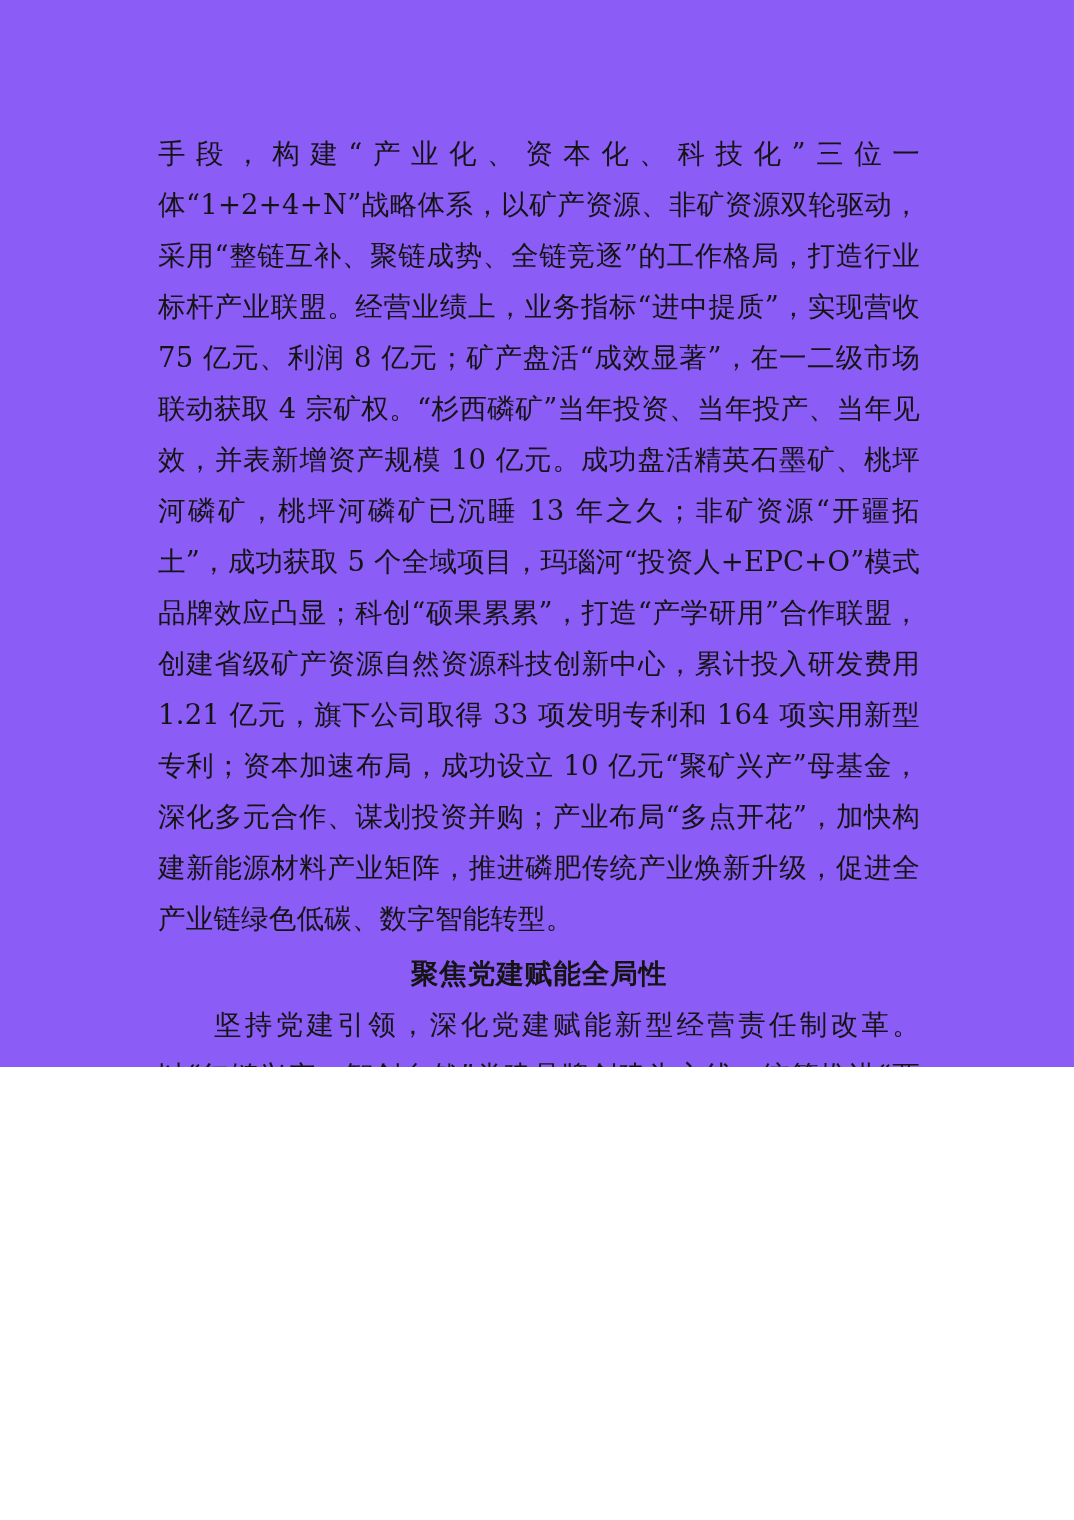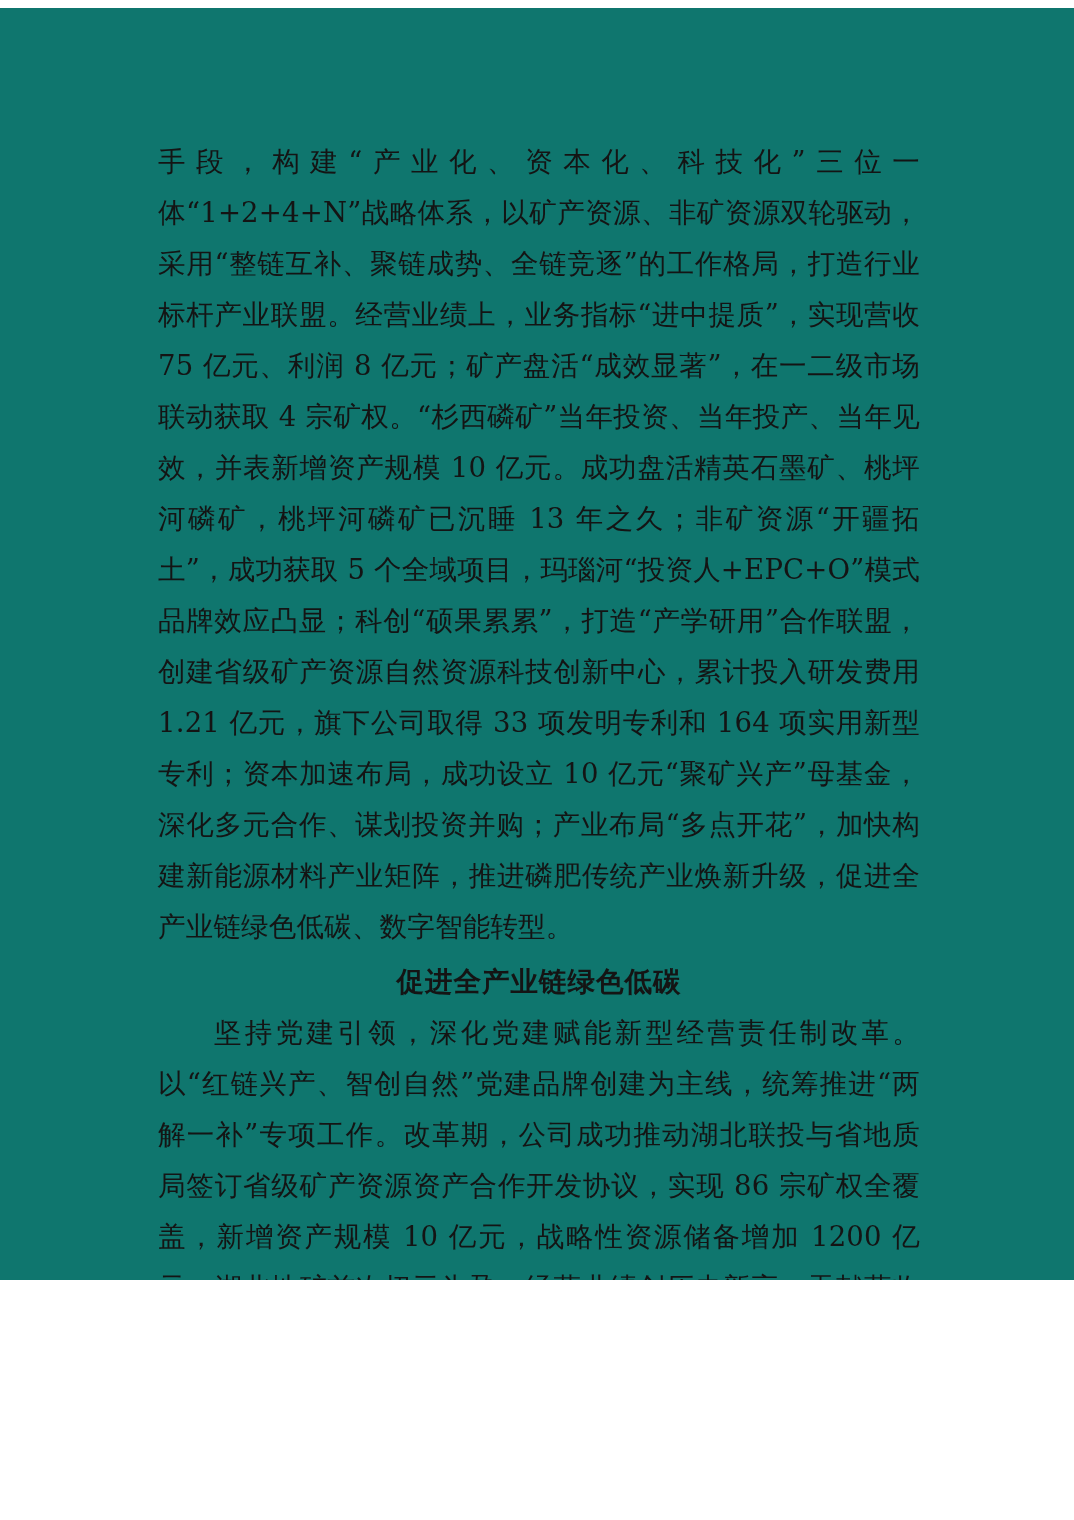--- a/index.html
+++ b/index.html
@@ -3,23 +3,23 @@
 <meta charset="utf-8">
 <style>
   html, body {
     margin: 0;
     padding: 0;
     background: #ffffff;
   }
   .page {
     position: relative;
     width: 1074px;
-    height: 1272px;
-    background: #0f766e;
-    margin: 8px auto;
+    height: 1067px;
+    background: #8b5cf6;
+    margin: 0 auto;
     overflow: hidden;
     font-family: "DejaVu Serif", "Liberation Serif", serif;
     color: #141414;
   }
   .content {
     position: absolute;
     left: 158px;
     top: 128px;
     width: 762px;
   }
@@ -60,20 +60,20 @@
   }
 </style>
 </head>
 <body>
 
 <div class="page">
   <div class="content">
 
     <p class="para">手段，构建“产业化、资本化、科技化”三位一体“1+2+4+N”战略体系，以矿产资源、非矿资源双轮驱动，采用“整链互补、聚链成势、全链竞逐”的工作格局，打造行业标杆产业联盟。经营业绩上，业务指标“进中提质”，实现营收 75 亿元、利润 8 亿元；矿产盘活“成效显著”，在一二级市场联动获取 4 宗矿权。“杉西磷矿”当年投资、当年投产、当年见效，并表新增资产规模 10 亿元。成功盘活精英石墨矿、桃坪河磷矿，桃坪河磷矿已沉睡 13 年之久；非矿资源“开疆拓土”，成功获取 5 个全域项目，玛瑙河“投资人+EPC+O”模式品牌效应凸显；科创“硕果累累”，打造“产学研用”合作联盟，创建省级矿产资源自然资源科技创新中心，累计投入研发费用 1.21 亿元，旗下公司取得 33 项发明专利和 164 项实用新型专利；资本加速布局，成功设立 10 亿元“聚矿兴产”母基金，深化多元合作、谋划投资并购；产业布局“多点开花”，加快构建新能源材料产业矩阵，推进磷肥传统产业焕新升级，促进全产业链绿色低碳、数字智能转型。</p>
 
-    <h2 class="heading section-gap">促进全产业链绿色低碳</h2>
+    <h2 class="heading section-gap">聚焦党建赋能全局性</h2>
 
     <p class="para para-indent">坚持党建引领，深化党建赋能新型经营责任制改革。以“红链兴产、智创自然”党建品牌创建为主线，统筹推进“两解一补”专项工作。改革期，公司成功推动湖北联投与省地质局签订省级矿产资源资产合作开发协议，实现 86 宗矿权全覆盖，新增资产规模 10 亿元，战略性资源储备增加 1200 亿元；湖北地矿首次扭亏为盈，经营业绩创历史新高，贡献营收 1.83 亿元，同比增长逾 5 倍。改革工作通过强化政治引领、夯实组织基础、创新工作机制，切实把党的政治优势转化为公司发展优势、把党的组织活力转化为公司发展动力、把党的制度优势转化为公司治理效能。</p>
 
   </div>
 
   <div class="footer">－ 43 －</div>
 </div>
 
 </body></html>

